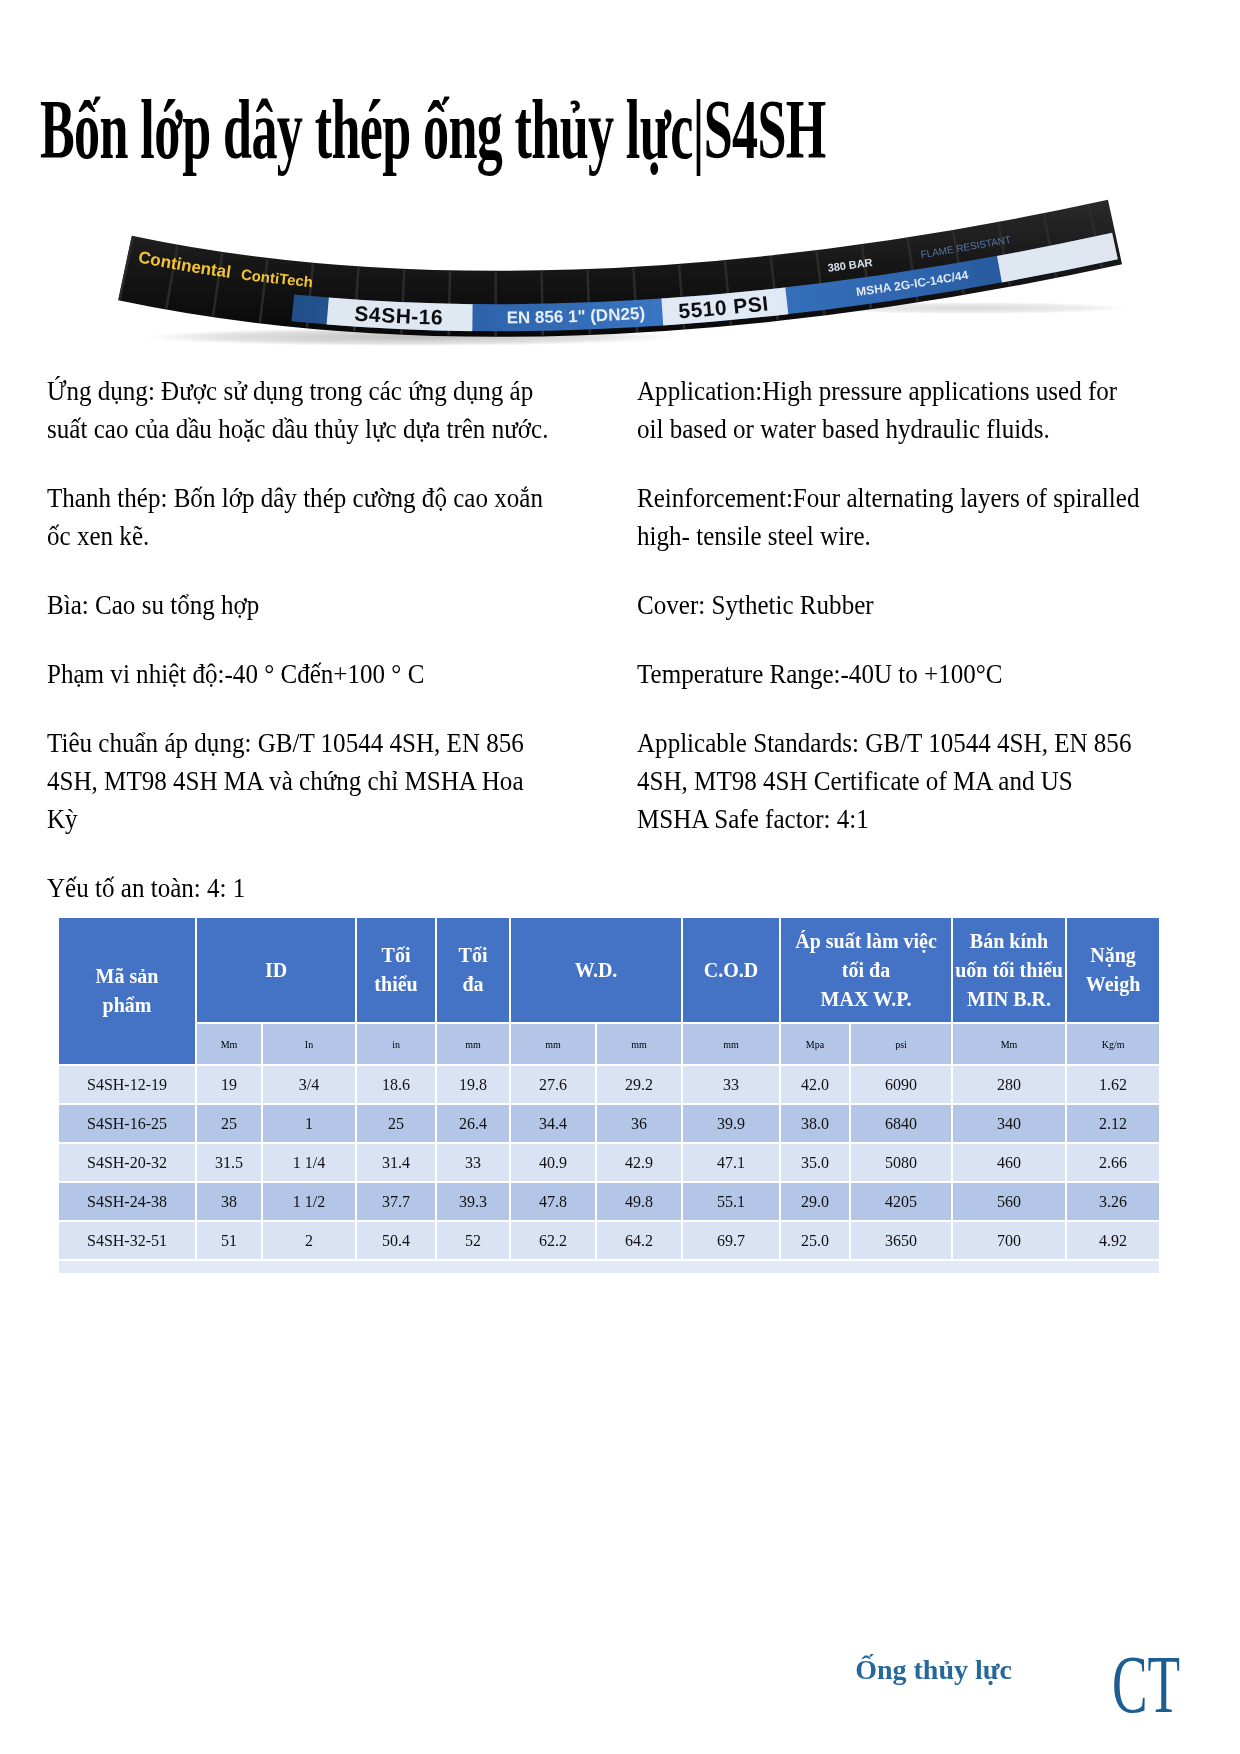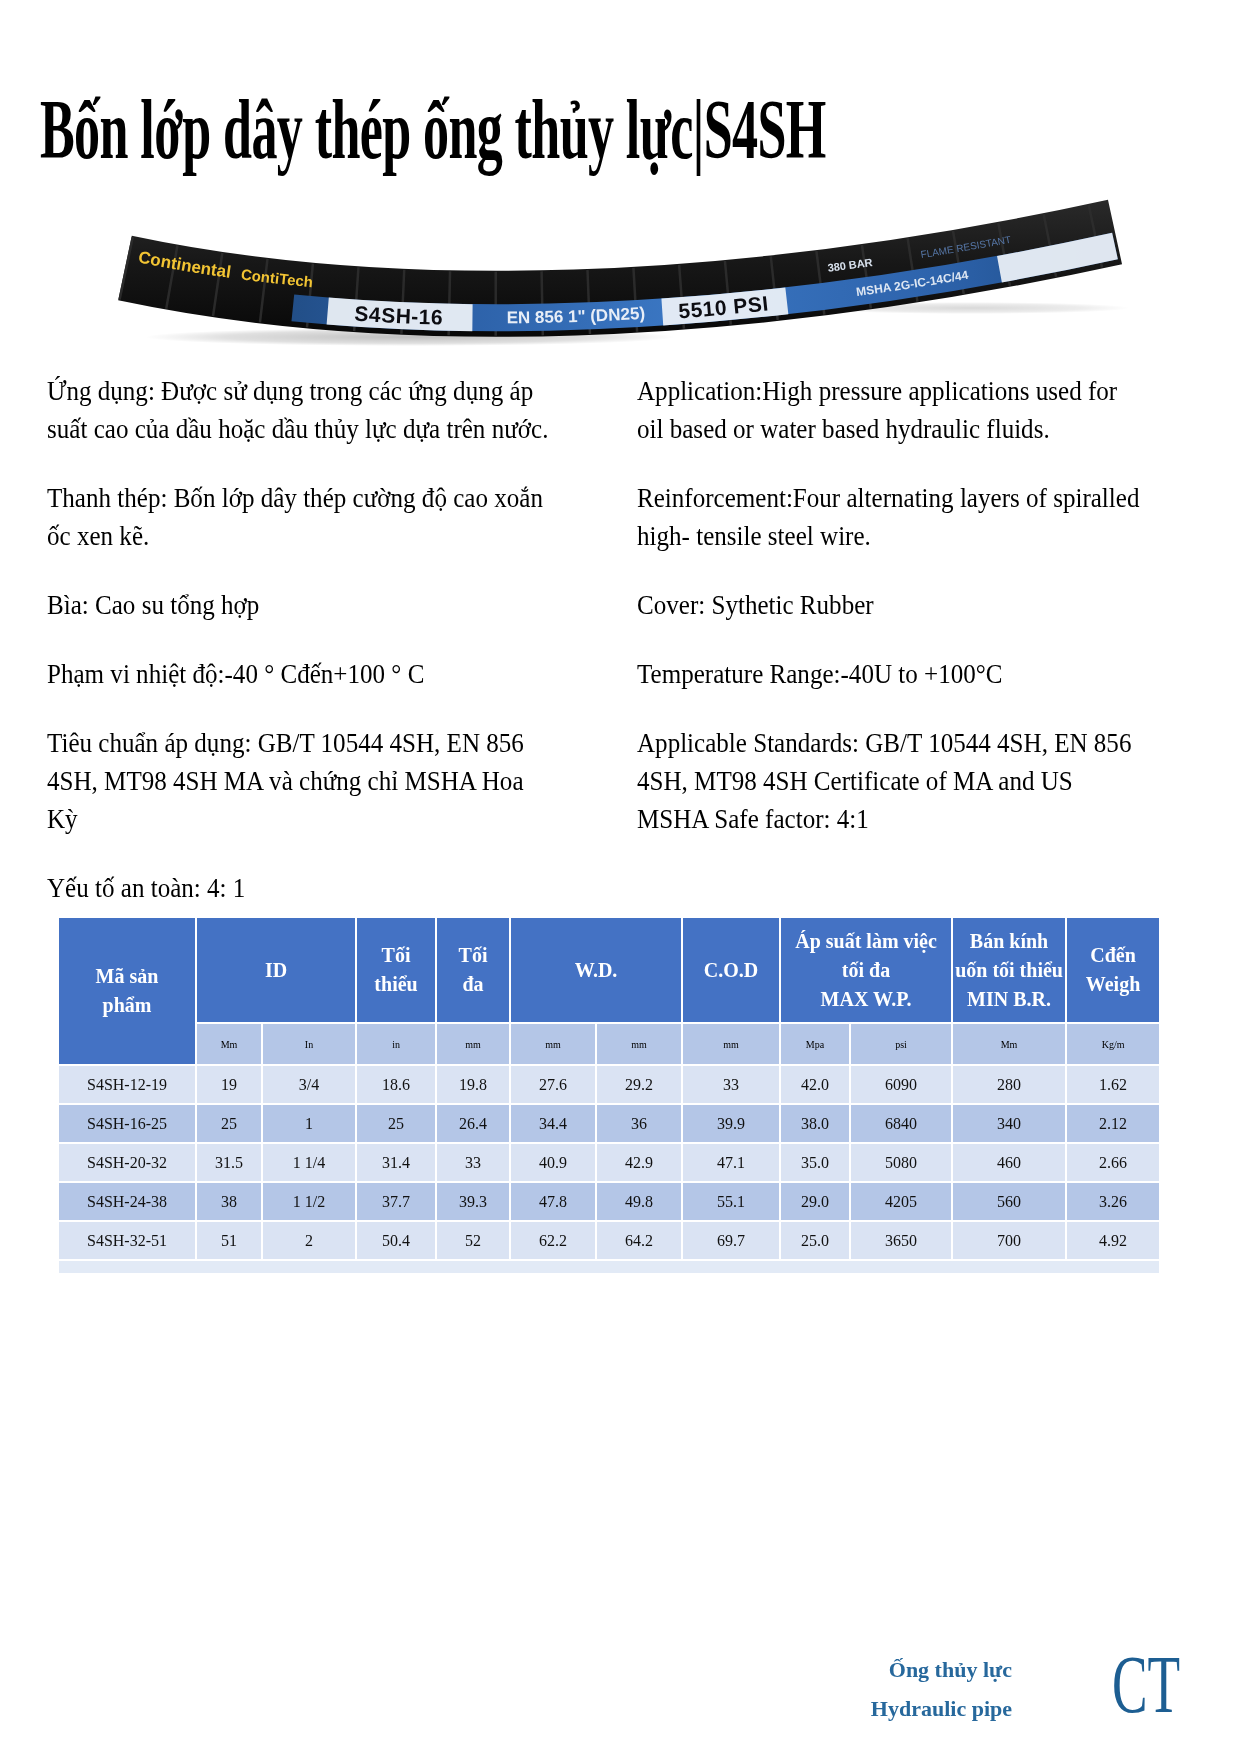--- a/index.html
+++ b/index.html
@@ -41,21 +41,21 @@
   .narrow-wrap2 { max-width: 52px; margin: 12px auto; font-family: Liberation Serif, serif; }
   .units-row td { background: #b4c6e7; height: 40px; font-size: 10px; }
   .spec-table tbody td { height: 37px; font-size: 16px; color: #111; }
   .spec-table tbody tr:nth-child(odd) td  { background: #dae3f3; }
   .spec-table tbody tr:nth-child(even) td { background: #b4c6e7; }
   .spec-table tr.bottom-strip td { background: #e2eaf6 !important; height: 12px; padding: 0; }
 
   .footer-lines {
     position: absolute; left: 712px; top: 1650px; width: 300px;
     text-align: right; color: #27689c; font-weight: 600;
-    font-size: 22px; line-height: 39px;
+    font-size: 28px; line-height: 39px;
   }
   .footer-logo {
     position: absolute; left: 1112px; top: 1644px;
     color: #1d5e92; font-size: 82px; line-height: 1.0;
     transform: scaleX(0.65); transform-origin: 0 0;
   }
 </style>
 </head>
 <body>
 
@@ -171,21 +171,21 @@
         <div>Áp suất làm việc</div>
         <div>tối đa</div>
         <div>MAX W.P.</div>
       </th>
       <th class="hdr-sm">
         <div>Bán kính</div>
         <div>uốn tối thiểu</div>
         <div>MIN B.R.</div>
       </th>
       <th class="hdr-md2">
-        <div>Cđến</div>
+        <div>Nặng</div>
         <div>Weigh</div>
       </th>
     </tr>
     <tr class="units-row">
         <td>Mm</td>
         <td>In</td>
         <td>in</td>
         <td>mm</td>
         <td>mm</td>
         <td>mm</td>
@@ -268,15 +268,14 @@
         <td>4.92</td>
       </tr>
       <tr class="bottom-strip">
         <td colspan="12"></td>
       </tr>
     </tbody>
 </table>
 
 <div class="footer-lines">
   <div>Ống thủy lực</div>
-  <div>Hydraulic pipe</div>
 </div>
 <div class="footer-logo">CT</div>
 
 </body></html>

